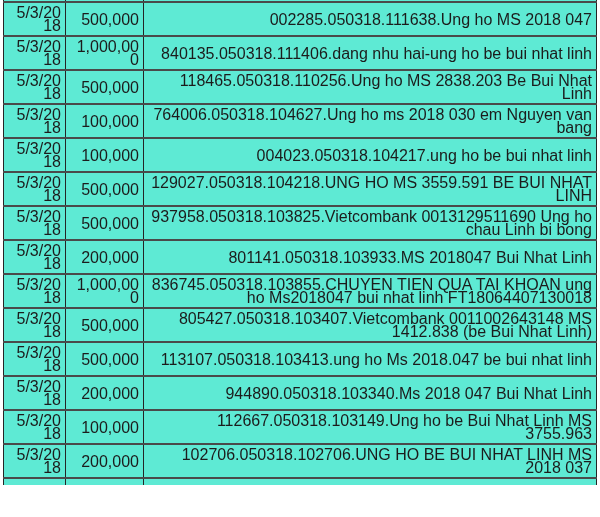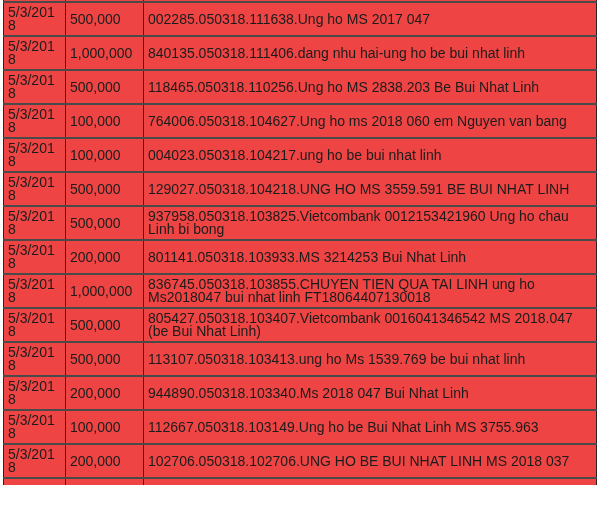--- a/index.html
+++ b/index.html
@@ -25,26 +25,26 @@
   }
   col.c-date  { width: 62px;  }
   col.c-amt   { width: 78px;  }
   col.c-desc  { width: 453px; }
   td {
     border-top: 2px solid #4a4a4a;
     border-bottom: 2px solid #4a4a4a;
     border-left: 1.5px solid #252525;
     border-right: 1.5px solid #252525;
     padding: 2px 4px;
-    font-size: 14px;
+    font-size: 16px;
     line-height: 13px;
     color: #1c1c1c;
-    text-align: left;
+    text-align: right;
     vertical-align: middle;
-    background: #ef4444;
+    background: #5eead4;
     overflow: hidden;
     word-wrap: break-word;
   }
   tr.data-row { height: 34px; }
   tr.sliver td { padding: 0; }
   tr.sliver.top { height: 2px; }
   tr.sliver.top td { border-top: none; }
   tr.sliver.bottom { height: 7px; }
   tr.sliver.bottom td { border-bottom: none; }
 </style>
@@ -61,71 +61,71 @@
     <tbody id="table-body">
       <tr class="sliver top">
         <td></td>
         <td></td>
         <td></td>
       </tr>
 
       <tr class="data-row">
     <td class="cell date">5/3/2018</td>
     <td class="cell amount">500,000</td>
-    <td class="cell desc">002285.050318.111638.Ung ho MS 2017 047</td>
+    <td class="cell desc">002285.050318.111638.Ung ho MS 2018 047</td>
   </tr>
         <tr class="data-row">
     <td class="cell date">5/3/2018</td>
     <td class="cell amount">1,000,000</td>
     <td class="cell desc">840135.050318.111406.dang nhu hai-ung ho be bui nhat linh</td>
   </tr>
         <tr class="data-row">
     <td class="cell date">5/3/2018</td>
     <td class="cell amount">500,000</td>
     <td class="cell desc">118465.050318.110256.Ung ho MS 2838.203 Be Bui Nhat Linh</td>
   </tr>
         <tr class="data-row">
     <td class="cell date">5/3/2018</td>
     <td class="cell amount">100,000</td>
-    <td class="cell desc">764006.050318.104627.Ung ho ms 2018 060 em Nguyen van bang</td>
+    <td class="cell desc">764006.050318.104627.Ung ho ms 2018 030 em Nguyen van bang</td>
   </tr>
         <tr class="data-row">
     <td class="cell date">5/3/2018</td>
     <td class="cell amount">100,000</td>
     <td class="cell desc">004023.050318.104217.ung ho be bui nhat linh</td>
   </tr>
         <tr class="data-row">
     <td class="cell date">5/3/2018</td>
     <td class="cell amount">500,000</td>
     <td class="cell desc">129027.050318.104218.UNG HO MS 3559.591 BE BUI NHAT LINH</td>
   </tr>
         <tr class="data-row">
     <td class="cell date">5/3/2018</td>
     <td class="cell amount">500,000</td>
-    <td class="cell desc">937958.050318.103825.Vietcombank 0012153421960 Ung ho chau Linh bi bong</td>
+    <td class="cell desc">937958.050318.103825.Vietcombank 0013129511690 Ung ho chau Linh bi bong</td>
   </tr>
         <tr class="data-row">
     <td class="cell date">5/3/2018</td>
     <td class="cell amount">200,000</td>
-    <td class="cell desc">801141.050318.103933.MS 3214253 Bui Nhat Linh</td>
+    <td class="cell desc">801141.050318.103933.MS 2018047 Bui Nhat Linh</td>
   </tr>
         <tr class="data-row">
     <td class="cell date">5/3/2018</td>
     <td class="cell amount">1,000,000</td>
-    <td class="cell desc">836745.050318.103855.CHUYEN TIEN QUA TAI LINH ung ho Ms2018047 bui nhat linh FT18064407130018</td>
+    <td class="cell desc">836745.050318.103855.CHUYEN TIEN QUA TAI KHOAN ung ho Ms2018047 bui nhat linh FT18064407130018</td>
   </tr>
         <tr class="data-row">
     <td class="cell date">5/3/2018</td>
     <td class="cell amount">500,000</td>
-    <td class="cell desc">805427.050318.103407.Vietcombank 0016041346542 MS 2018.047 (be Bui Nhat Linh)</td>
+    <td class="cell desc">805427.050318.103407.Vietcombank 0011002643148 MS 1412.838 (be Bui Nhat Linh)</td>
   </tr>
         <tr class="data-row">
     <td class="cell date">5/3/2018</td>
     <td class="cell amount">500,000</td>
-    <td class="cell desc">113107.050318.103413.ung ho Ms 1539.769 be bui nhat linh</td>
+    <td class="cell desc">113107.050318.103413.ung ho Ms 2018.047 be bui nhat linh</td>
   </tr>
         <tr class="data-row">
     <td class="cell date">5/3/2018</td>
     <td class="cell amount">200,000</td>
     <td class="cell desc">944890.050318.103340.Ms 2018 047 Bui Nhat Linh</td>
   </tr>
         <tr class="data-row">
     <td class="cell date">5/3/2018</td>
     <td class="cell amount">100,000</td>
     <td class="cell desc">112667.050318.103149.Ung ho be Bui Nhat Linh MS 3755.963</td>

